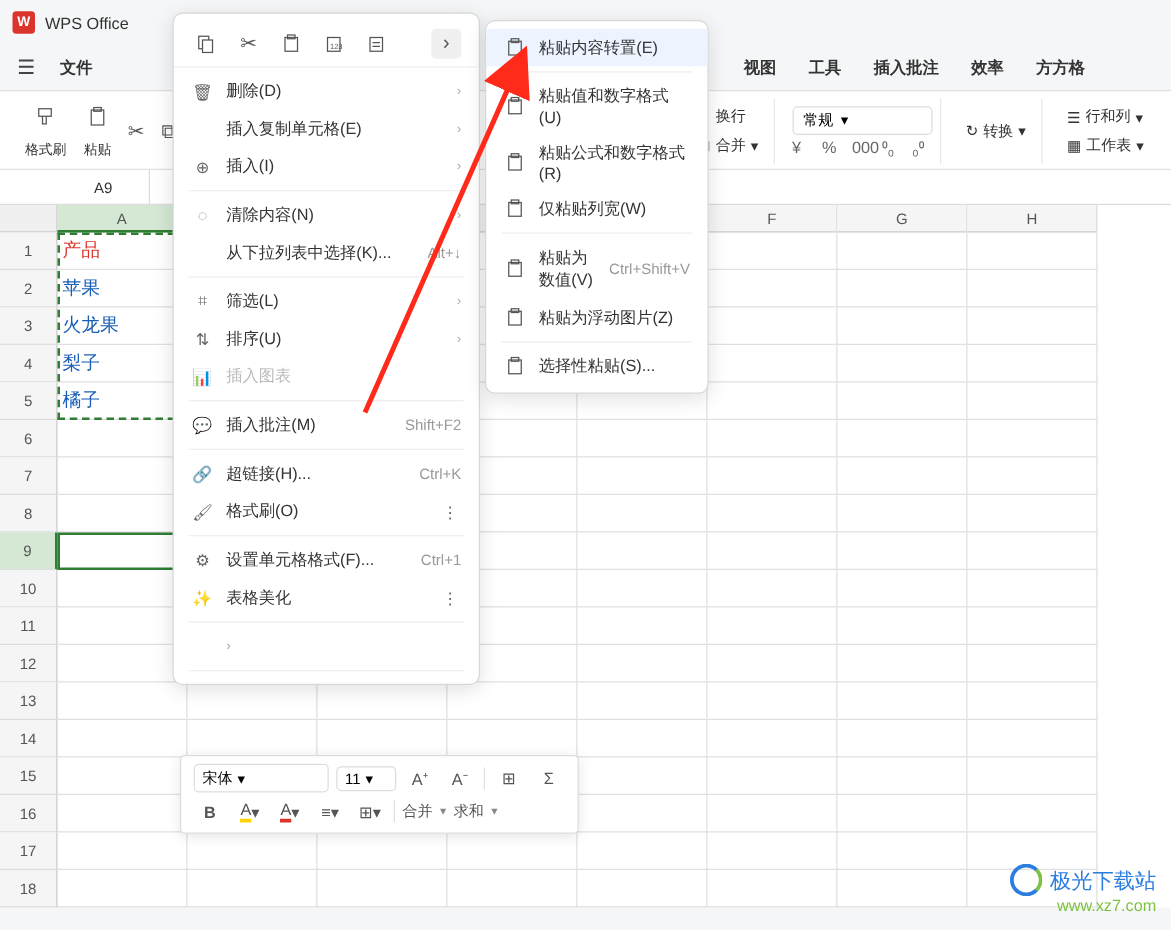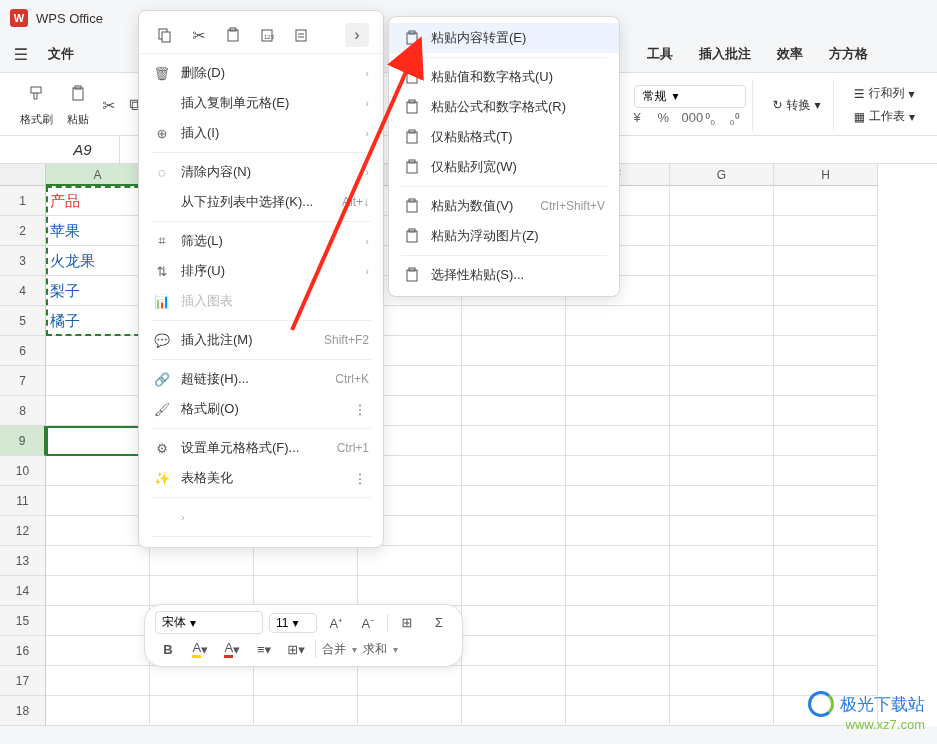--- a/index.html
+++ b/index.html
@@ -23,21 +23,21 @@
 .ribbon-btn-v { display: flex; flex-direction: column; align-items: center; font-size: 11px; color: #333; gap: 8px; padding: 2px 4px; }
 .ribbon-btn-h { display: flex; align-items: center; font-size: 12px; color: #333; gap: 4px; padding: 2px 6px; }
 .ribbon-icon { width: 20px; height: 20px; display: flex; align-items: center; justify-content: center; color: #555; }
 .ribbon-select { display: flex; align-items: center; border: 1px solid #ddd; border-radius: 4px; padding: 2px 8px; font-size: 12px; gap: 6px; background: #fff; }
 .ribbon-col { display: flex; flex-direction: column; gap: 2px; }
 .ribbon-grid-icons { display: flex; gap: 8px; }
 .number-fmt-icon { width: 16px; height: 16px; color: #666; font-size: 13px; }
 
 
 .formula-row { display: flex; align-items: center; height: 28px; background: #fff; border-bottom: 1px solid #ddd; }
-.name-box { width: 120px; display: flex; align-items: center; justify-content: center; font-size: 15px; color: #333; border-right: 1px solid #ddd; height: 100%; gap: 6px; padding-left: 46px; font-style: italic; }
+.name-box { width: 120px; display: flex; align-items: center; justify-content: center; font-size: 12px; color: #333; border-right: 1px solid #ddd; height: 100%; gap: 6px; padding-left: 46px; }
 
 
 .grid-area { position: relative; background: #fff; }
 .col-headers { display: flex; height: 22px; }
 .corner { width: 46px; height: 22px; background: #f0f0f0; border-right: 1px solid #ccc; border-bottom: 1px solid #ccc; }
 .col-h { width: 104px; height: 22px; background: #f5f5f5; border-right: 1px solid #ddd; border-bottom: 1px solid #ccc; text-align: center; font-size: 12px; color: #555; line-height: 22px; }
 .col-h.sel { background: #d4e8d4; border-bottom: 2px solid #2e7d32; }
 .grid-rows { }
 .grid-row { display: flex; height: 30px; }
 .row-h { width: 46px; background: #f5f5f5; border-right: 1px solid #ccc; border-bottom: 1px solid #ddd; text-align: center; font-size: 12px; color: #555; line-height: 30px; }
@@ -56,21 +56,21 @@
 .ctx-item { display: flex; align-items: center; padding: 6px 14px; font-size: 13px; color: #333; gap: 10px; min-height: 30px; }
 .ctx-item.highlighted { background: #eef4ff; }
 .ctx-item .ctx-icon { width: 18px; height: 18px; color: #666; display: flex; align-items: center; justify-content: center; flex-shrink: 0; }
 .ctx-item .ctx-label { flex: 1; }
 .ctx-item .ctx-shortcut { font-size: 12px; color: #999; }
 .ctx-item .ctx-arrow { color: #aaa; font-size: 11px; }
 .ctx-item.disabled { color: #bbb; }
 .ctx-sep { height: 1px; background: #eee; margin: 4px 12px; }
 
 
-.mini-tb { position: absolute; background: #fff; border: 1px solid #ddd; border-radius: 18px; box-shadow: 0 2px 10px rgba(0,0,0,0.1); padding: 6px 10px; display: flex; flex-direction: column; gap: 4px; z-index: 90; }
+.mini-tb { position: absolute; background: #fff; border: 1px solid #ddd; border-radius: 4px; box-shadow: 0 2px 10px rgba(0,0,0,0.1); padding: 6px 10px; display: flex; flex-direction: column; gap: 4px; z-index: 90; }
 .mini-row { display: flex; align-items: center; gap: 6px; }
 .mini-select { border: 1px solid #ddd; border-radius: 4px; padding: 2px 6px; font-size: 12px; display: flex; align-items: center; gap: 4px; }
 .mini-btn { width: 26px; height: 22px; display: flex; align-items: center; justify-content: center; border-radius: 4px; color: #555; font-size: 13px; }
 .mini-sep { width: 1px; height: 18px; background: #e0e0e0; }
 
 
 .red-arrow { position: absolute; z-index: 200; pointer-events: none; }
 
 
 .watermark { position: absolute; right: 12px; bottom: 12px; text-align: right; z-index: 50; }
@@ -497,21 +497,21 @@
       </div>
       <div class="ctx-sep"></div>
       <div class="ctx-item">
         <span class="ctx-icon"></span>
         <span class="ctx-arrow">›</span>
       </div>
       <div class="ctx-sep"></div>
     </div>
 </div>
 
-<div class="ctx-menu" style="left:388px; top:16px; width:232px;">
+<div class="ctx-menu" style="left:388px; top:16px; width:179px;">
   <div id="submenu-items">
       <div class="ctx-item highlighted">
         <span class="ctx-icon">
           <svg width="16" height="16" viewBox="0 0 16 16">
             <rect x="3" y="3" width="10" height="11" fill="none" stroke="#555"></rect>
             <rect x="5" y="1" width="6" height="3" fill="none" stroke="#555"></rect>
           </svg>
         </span>
         <span class="ctx-label">粘贴内容转置(E)</span>
       </div>
@@ -526,29 +526,20 @@
         <span class="ctx-label">粘贴值和数字格式(U)</span>
       </div>
       <div class="ctx-item">
         <span class="ctx-icon">
           <svg width="16" height="16" viewBox="0 0 16 16">
             <rect x="3" y="3" width="10" height="11" fill="none" stroke="#555"></rect>
             <rect x="5" y="1" width="6" height="3" fill="none" stroke="#555"></rect>
           </svg>
         </span>
         <span class="ctx-label">粘贴公式和数字格式(R)</span>
-      </div>
-      <div class="ctx-item">
-        <span class="ctx-icon">
-          <svg width="16" height="16" viewBox="0 0 16 16">
-            <rect x="3" y="3" width="10" height="11" fill="none" stroke="#555"></rect>
-            <rect x="5" y="1" width="6" height="3" fill="none" stroke="#555"></rect>
-          </svg>
-        </span>
-        <span class="ctx-label">仅粘贴格式(T)</span>
       </div>
       <div class="ctx-item">
         <span class="ctx-icon">
           <svg width="16" height="16" viewBox="0 0 16 16">
             <rect x="3" y="3" width="10" height="11" fill="none" stroke="#555"></rect>
             <rect x="5" y="1" width="6" height="3" fill="none" stroke="#555"></rect>
           </svg>
         </span>
         <span class="ctx-label">仅粘贴列宽(W)</span>
       </div>

